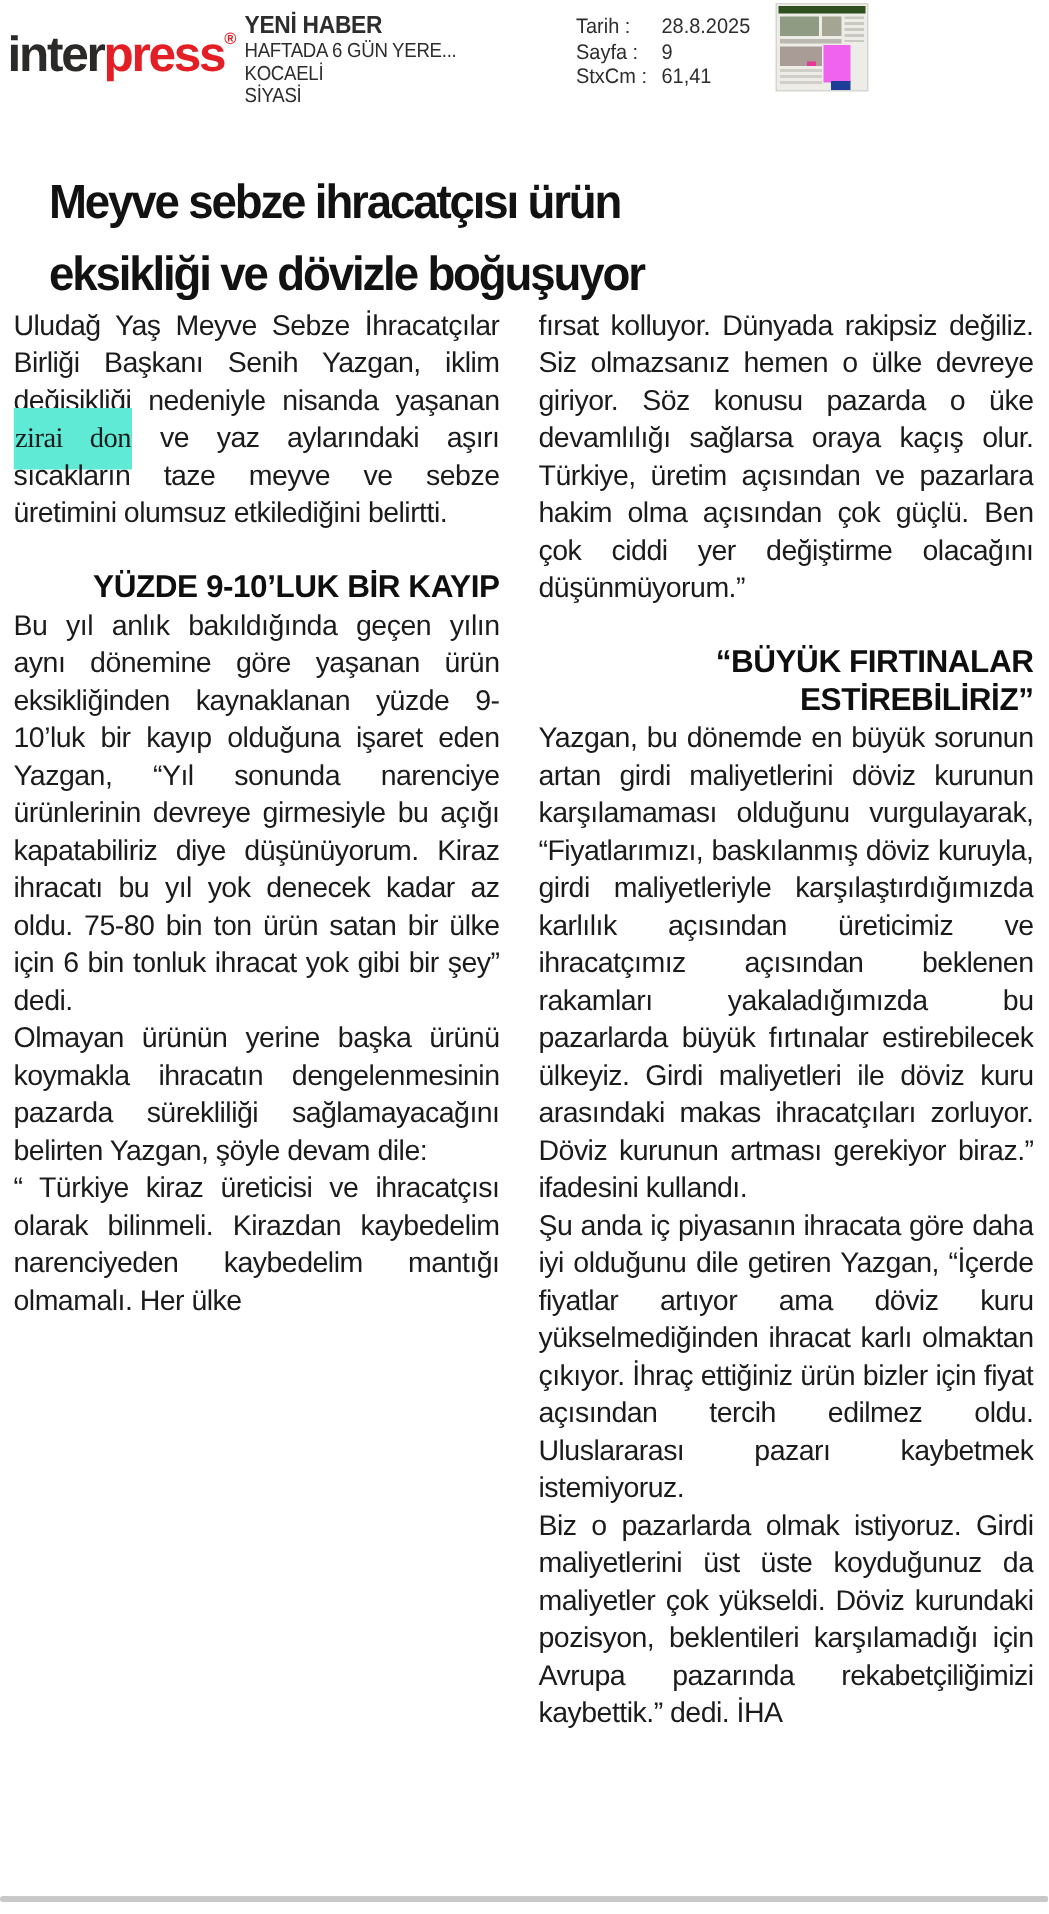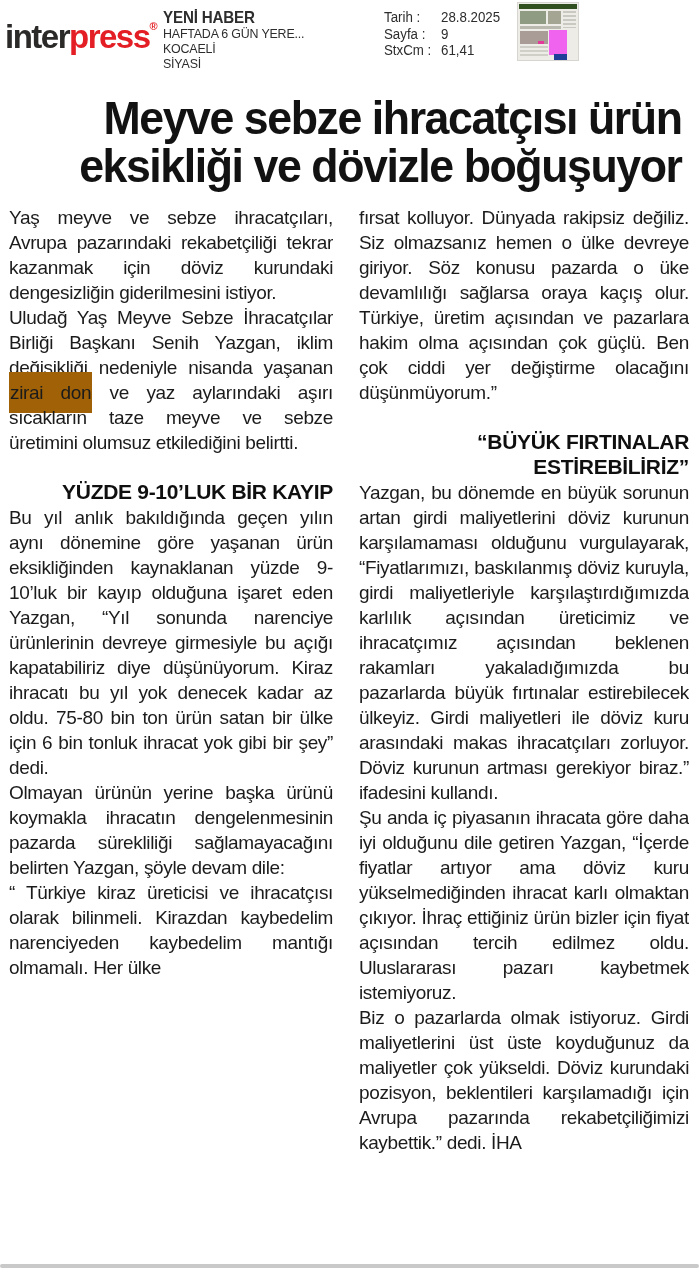--- a/index.html
+++ b/index.html
@@ -34,36 +34,36 @@
          background:repeating-linear-gradient(#c9c9c1 0 2px,#edece7 2px 4px);}
   .t-text1{left:2px;top:23px;width:41px;height:3px;background:#b9b9b0;}
   .t-photo3{left:2px;top:28px;width:28px;height:13px;background:#a99b95;}
   .t-mag{left:31px;top:27px;width:18px;height:25px;background:#ef63ef;}
   .t-text2{left:2px;top:43px;width:28px;height:11px;
            background:repeating-linear-gradient(#cfcfc7 0 2px,#edece7 2px 4px);}
   .t-red{left:20px;top:38px;width:6px;height:3px;background:#e2399b;}
   .t-blue{left:36px;top:51px;width:13px;height:6px;background:#1e3e97;}
 
   
-  .title{position:absolute;left:0;right:0;top:94px;margin:0;text-align:right;
-         font-weight:bold;color:#121212;font-size:47px;line-height:48px;
+  .title{position:absolute;left:0;right:0;top:94px;margin:16px;text-align:left;
+         font-weight:bold;color:#121212;font-size:32px;line-height:48px;
          letter-spacing:-1.5px;}
   .title .tl{display:block;transform:scaleX(0.95);transform-origin:50% 50%;white-space:nowrap;}
 
   
   .col{position:absolute;top:205px;height:1060px;overflow:hidden;
        font-size:19px;line-height:25px;letter-spacing:-0.35px;
        text-align:justify;color:#1b1b1b;
        hyphens:auto;-webkit-hyphens:auto;}
   .col-left{left:9px;width:324px;}
   .col-right{left:359px;width:330px;}
   .col p{margin:0;}
   .subhead{font-size:21px;font-weight:bold;color:#0f0f0f;margin:24px 0 1px 0;
            line-height:25px;letter-spacing:-0.3px;text-align:right;}
-  .hl{background:#a16207;color:inherit;padding:10px 1px;}
+  .hl{background:#5eead4;color:inherit;padding:10px 1px;font-family:Liberation Serif, serif;}
   .agency{font-weight:normal;}
 
   .bottom-rule{position:absolute;left:0;top:1264px;width:699px;height:4px;
                background:#c9c9c9;border-radius:2px;}
 </style>
 </head>
 <body>
 
 <div class="page">
 
@@ -105,21 +105,20 @@
     <div class="t-red"></div>
     <div class="t-blue"></div>
   </div>
 
   <h1 class="title">
     <span class="tl">Meyve sebze ihracatçısı ürün</span>
     <span class="tl">eksikliği ve dövizle boğuşuyor</span>
   </h1>
 
   <div class="col col-left">
-    <p>Yaş meyve ve sebze ihracatçıları, Avrupa pazarındaki rekabetçiliği tekrar kazanmak için döviz kurundaki dengesizliğin giderilmesini istiyor.</p>
     <p><span>Uludağ Yaş Meyve Sebze İhracatçılar Birliği Başkanı Senih Yazgan, iklim değişikliği nedeniyle nisanda yaşanan </span><mark class="hl">zirai don</mark><span> ve yaz aylarındaki aşırı sıcakların taze meyve ve sebze üretimini olumsuz etkilediğini belirtti.</span></p>
     <h2 class="subhead">YÜZDE 9-10’LUK BİR KAYIP</h2>
     <p>Bu yıl anlık bakıldığında geçen yılın aynı dönemine göre yaşanan ürün eksikliğinden kaynaklanan yüzde 9-10’luk bir kayıp olduğuna işaret eden Yazgan, “Yıl sonunda narenciye ürünlerinin devreye girmesiyle bu açığı kapatabiliriz diye düşünüyorum. Kiraz ihracatı bu yıl yok denecek kadar az oldu. 75-80 bin ton ürün satan bir ülke için 6 bin tonluk ihracat yok gibi bir şey” dedi.</p>
     <p>Olmayan ürünün yerine başka ürünü koymakla ihracatın dengelenmesinin pazarda sürekliliği sağlamayacağını belirten Yazgan, şöyle devam dile:</p>
     <p>“ Türkiye kiraz üreticisi ve ihracatçısı olarak bilinmeli. Kirazdan kaybedelim narenciyeden kaybedelim mantığı olmamalı. Her ülke</p>
   </div>
 
   <div class="col col-right">
     <p>fırsat kolluyor. Dünyada rakipsiz değiliz. Siz olmazsanız hemen o ülke devreye giriyor. Söz konusu pazarda o üke devamlılığı sağlarsa oraya kaçış olur. Türkiye, üretim açısından ve pazarlara hakim olma açısından çok güçlü. Ben çok ciddi yer değiştirme olacağını düşünmüyorum.”</p>
     <h2 class="subhead">“BÜYÜK FIRTINALAR ESTİREBİLİRİZ”</h2>

